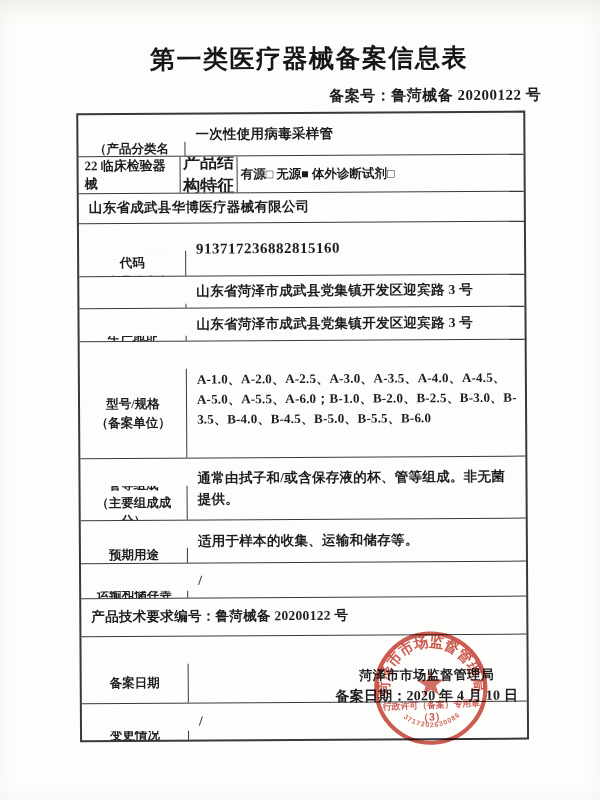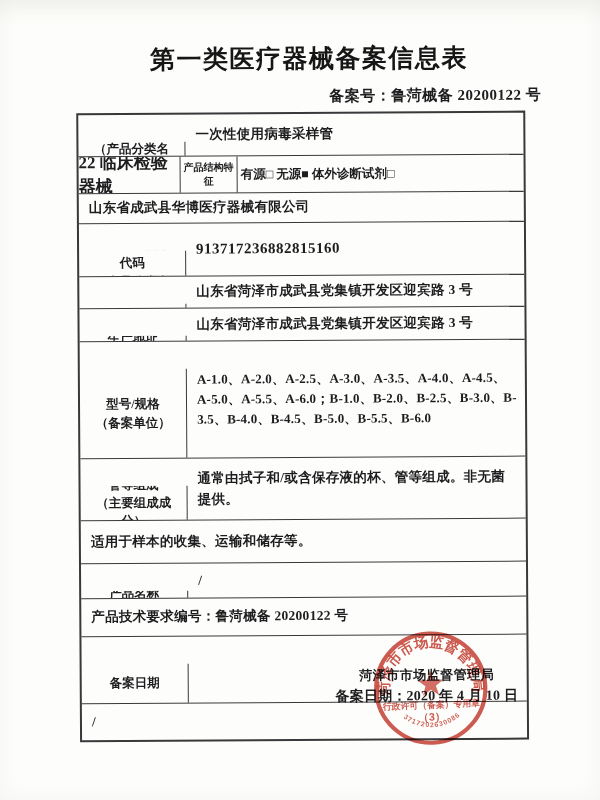--- a/index.html
+++ b/index.html
@@ -58,24 +58,24 @@
     margin-top:27px;
   }
   .val{
     flex:1;padding:2px 8px 2px 10px;
     font-size:13.5px;font-weight:bold;line-height:1.55;
     letter-spacing:0.3px;
   }
   .sub{
     border-right:1.6px solid var(--border);
   }
-  .sub-code{flex:0 0 102px;padding:2px 0;font-size:17px;font-weight:bold;line-height:1.4;}
+  .sub-code{flex:0 0 102px;padding:2px 6px;font-size:13px;font-weight:bold;line-height:1.4;}
   .sub-feat{
     flex:0 0 57px;justify-content:center;text-align:center;
-    font-size:10px;font-weight:bold;line-height:1.4;padding:2px 2px;
+    font-size:17px;font-weight:bold;line-height:1.4;padding:2px 2px;
   }
   .sub-check{
     flex:1;padding:2px 3px;font-size:12.5px;font-weight:bold;
     white-space:nowrap;letter-spacing:0px;
   }
   .mono-digits{font-family:"Liberation Serif", serif;font-size:15px;letter-spacing:0.5px;}
   
   .filing-block{
     position:absolute;left:322px;top:668px;width:206px;
     text-align:center;line-height:1.28;
@@ -141,38 +141,40 @@
         <div class="td val" style="font-size:13px;letter-spacing:0.2px">A-1.0、A-2.0、A-2.5、A-3.0、A-3.5、A-4.0、A-4.5、A-5.0、A-5.5、A-6.0；B-1.0、B-2.0、B-2.5、B-3.0、B-3.5、B-4.0、B-4.5、B-5.0、B-5.5、B-6.0</div>
       </div>
 
       <div class="tr" style="height:62px">
         <div class="td lbl">管等组成
 （主要组成成分）</div>
         <div class="td val">通常由拭子和/或含保存液的杯、管等组成。非无菌提供。</div>
       </div>
 
       <div class="tr" style="height:43px">
+        <div class="td lbl">预期用途</div>
         <div class="td val">适用于样本的收集、运输和储存等。</div>
       </div>
 
       <div class="tr" style="height:35px">
-        <div class="td lbl">产品名称</div>
+        <div class="td lbl">运输和储存等</div>
         <div class="td val">/</div>
       </div>
 
       <div class="tr" style="height:38px">
         <div class="td val">产品技术要求编号：鲁菏械备 20200122 号</div>
       </div>
 
       <div class="tr" style="height:67px">
         <div class="td lbl">备案日期</div>
         <div class="td val"></div>
       </div>
 
       <div class="tr" style="height:37px">
+        <div class="td lbl">变更情况</div>
         <div class="td val">/</div>
       </div>
 
     </div>
 
     <div class="filing-block">
       <div class="authority">菏泽市市场监督管理局</div>
       <div class="date">备案日期：2020 年 4 月 10 日</div>
     </div>
 

